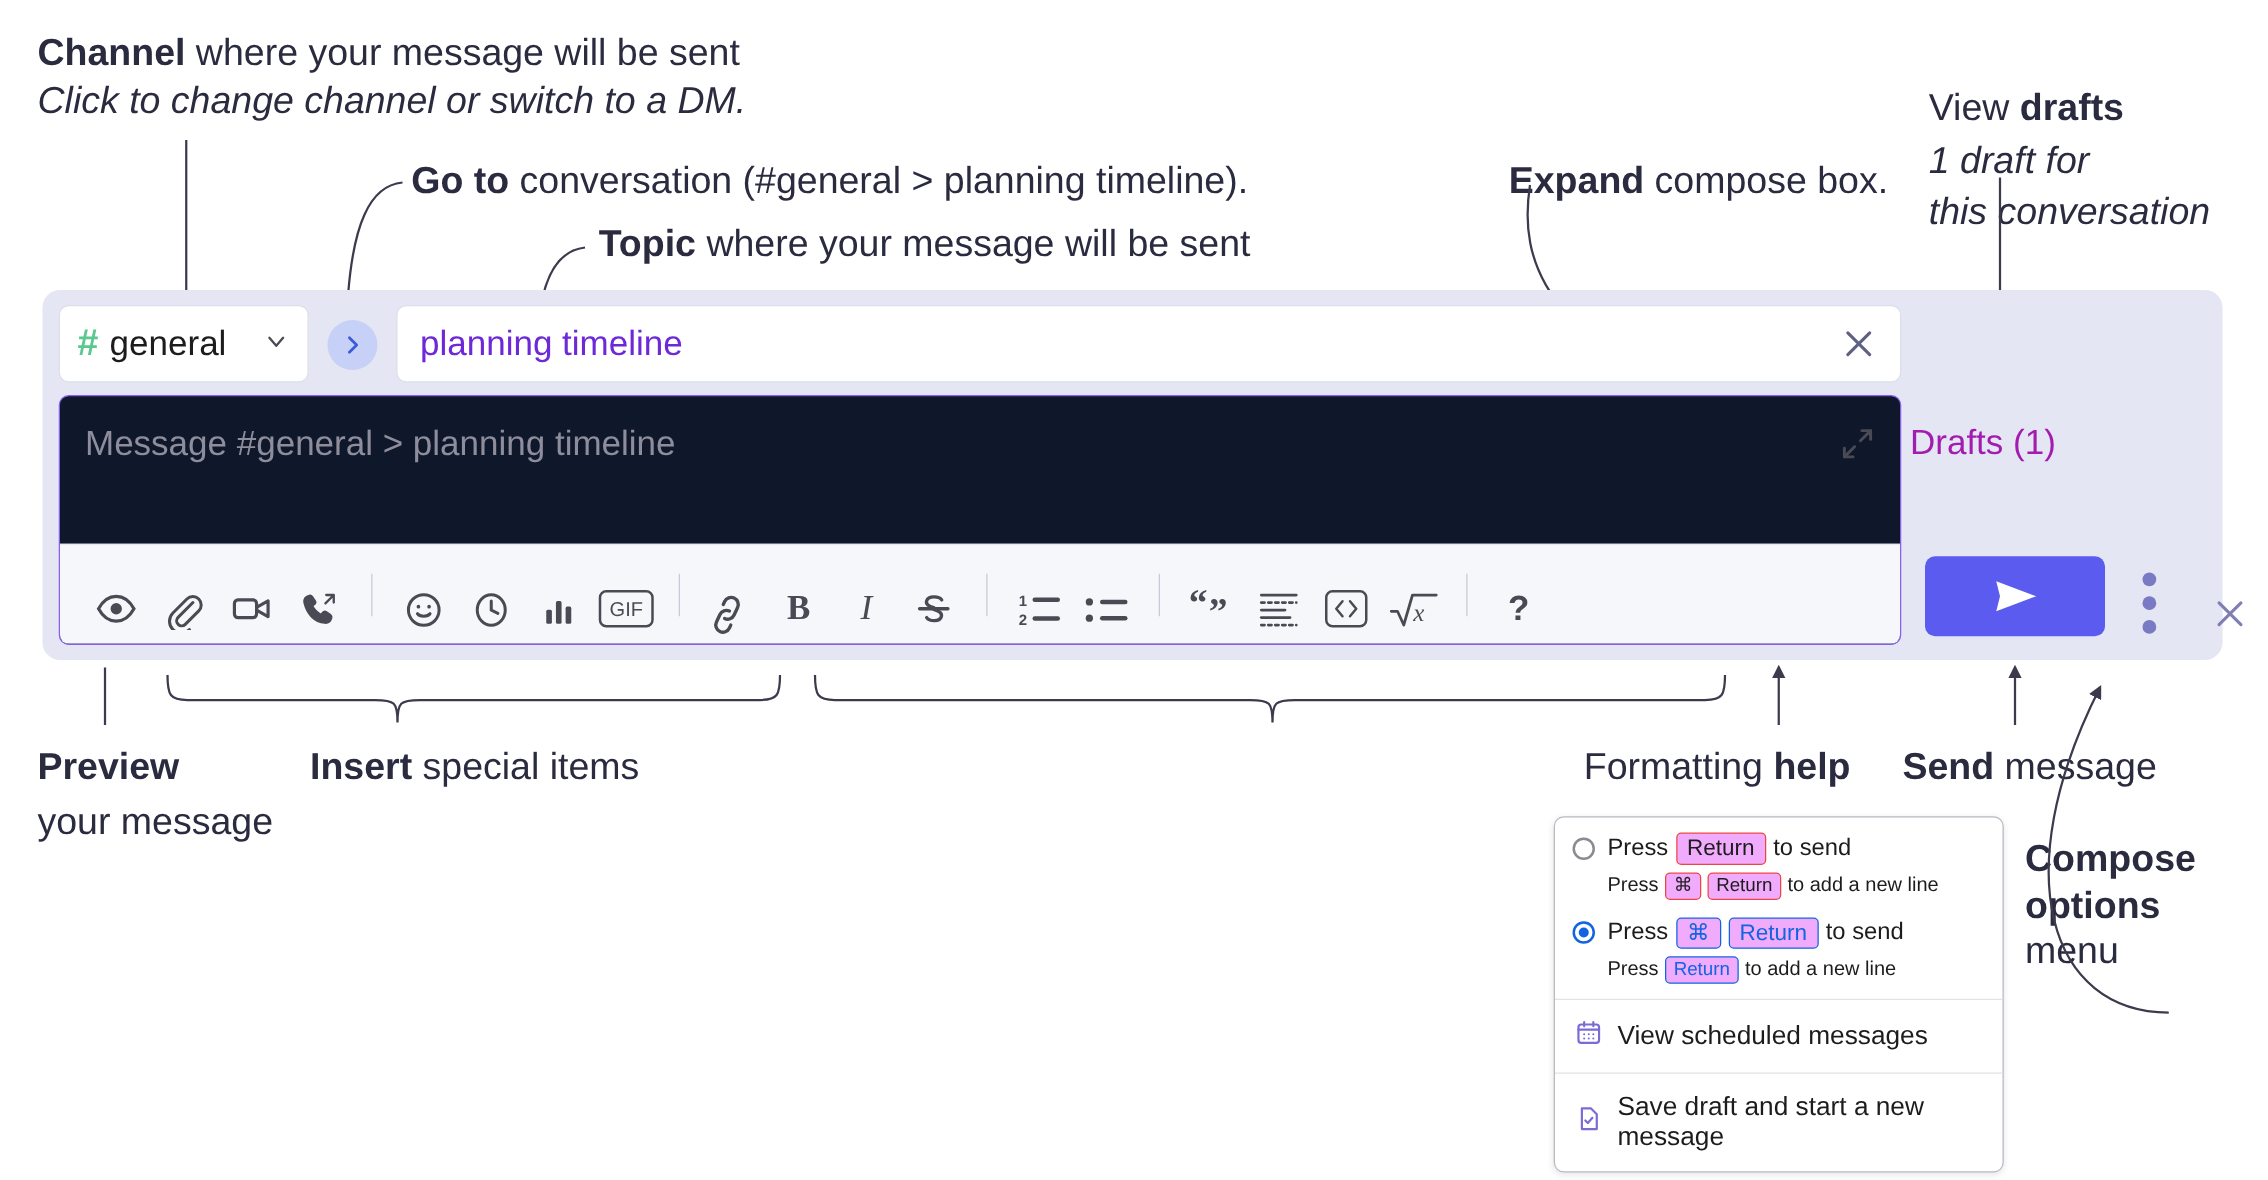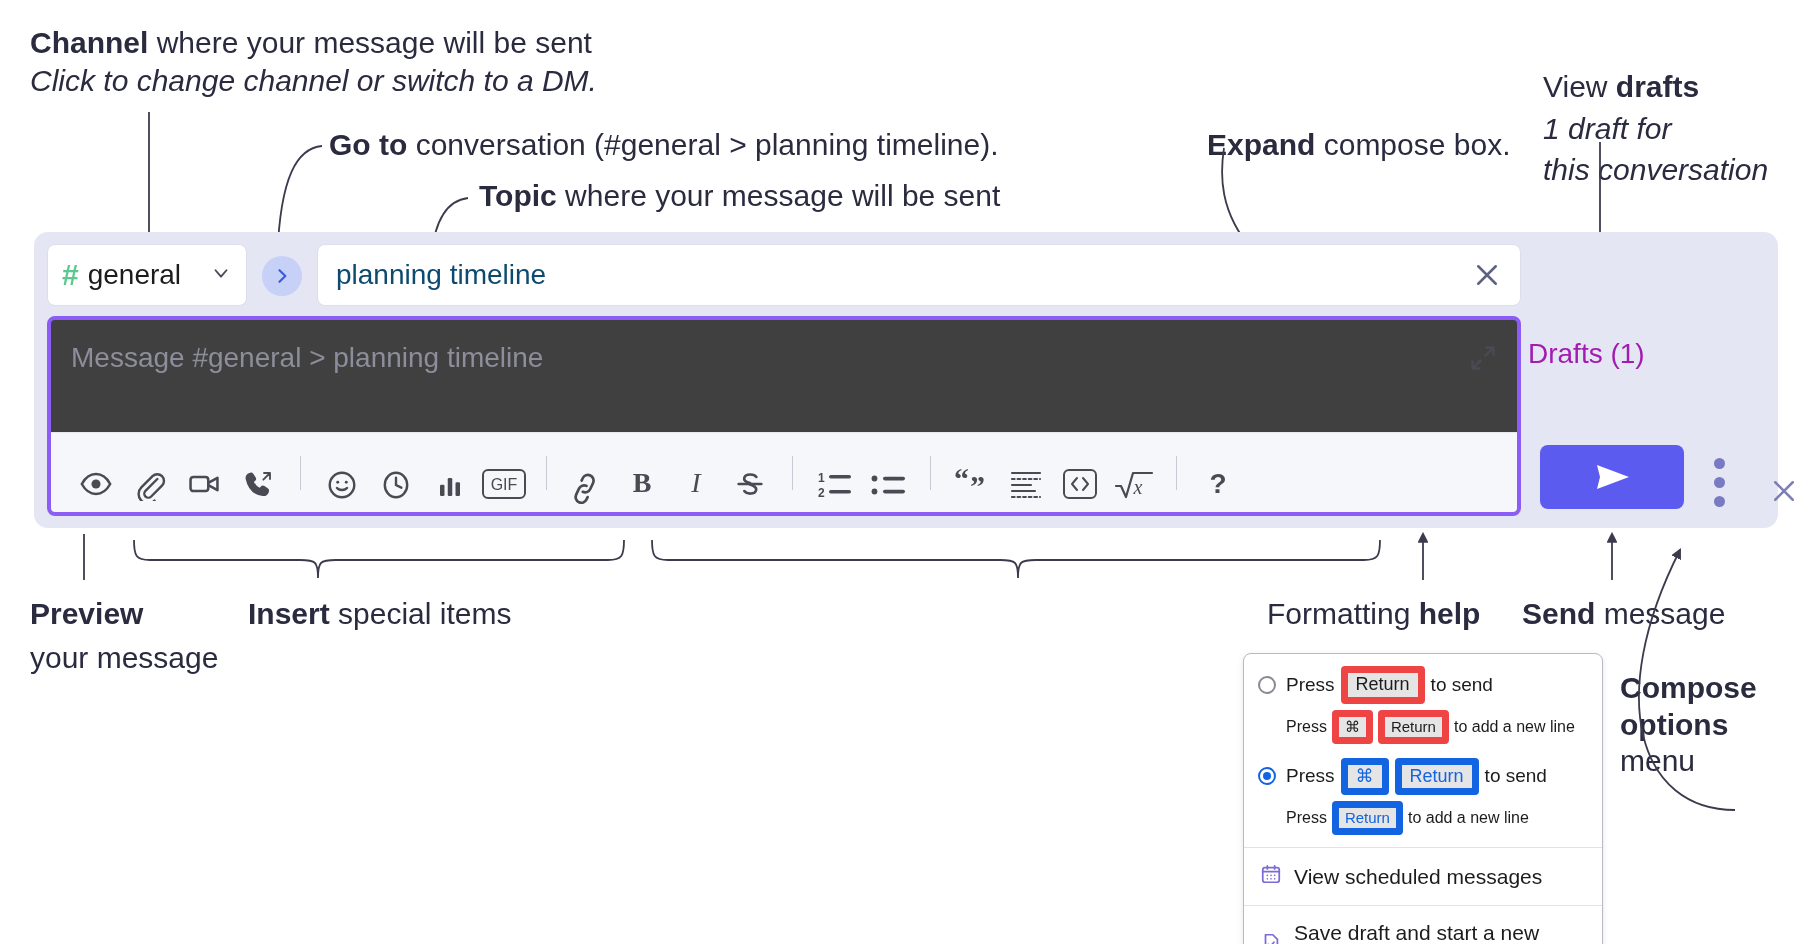--- a/index.html
+++ b/index.html
@@ -42,26 +42,26 @@
     position: absolute; left: 215px; top: 12px; width: 40px; height: 40px;
     background: #c7d0f7; border-radius: 50%;
     display: flex; align-items: center; justify-content: center;
   }
 
   .topic-field {
     position: absolute; left: 270px; top: 0; width: 1204px; height: 62px;
     background: #fff; border: 1px solid #dcdeeb; border-radius: 8px;
     display: flex; align-items: center; padding: 0 18px;
   }
-  .topic-text { font-size: 28px; color: #0c4a6e; }
+  .topic-text { font-size: 28px; color: #6d28d9; }
   .topic-clear { margin-left: auto; display: flex; align-items: center; }
 
   .msg-box {
     position: absolute; left: 0; top: 72px; width: 1474px; height: 200px;
-    background: #404040; border: 4px solid #8b5cf6; border-radius: 8px; overflow: hidden;
+    background: #0f172a; border: 1px solid #8b5cf6; border-radius: 8px; overflow: hidden;
   }
   .msg-input { position: relative; height: 118px; display: flex; align-items: flex-start; padding: 22px 20px 0 20px; }
   .msg-ph { font-size: 28px; color: #8d8d9b; }
   .expand-btn { position: absolute; right: 20px; top: 24px; }
 
   .toolbar {
     position: absolute; left: 0; bottom: 0; width: 1474px; height: 80px;
     background: #f6f7fa; border-top: 1px solid #e8e9f0;
     display: flex; align-items: center; padding: 0 18px; gap: 0;
   }
@@ -91,22 +91,22 @@
   }
   .menu-sec { padding: 10px 0 12px 0; }
   .menu-row { display: flex; align-items: center; gap: 10px; padding: 2px 14px; }
   .radio { width: 18px; height: 18px; border-radius: 50%; border: 2px solid #8a8a94; flex: none; background: #fff; }
   .radio.on { border-color: #1264e0; background: #fff; position: relative; }
   .radio.on::after { content: ""; position: absolute; left: 3px; top: 3px; width: 8px; height: 8px; border-radius: 50%; background: #1264e0; }
   .m-line { font-size: 19px; color: #1d1c1d; display: flex; align-items: center; gap: 6px; }
   .m-sub { font-size: 16px; color: #1d1c1d; display: flex; align-items: center; gap: 5px; padding-left: 42px; margin-top: 4px; }
   .key {
     display: inline-flex; align-items: center; justify-content: center;
-    border: 7px solid #ef4444; border-radius: 4px; padding: 1px 8px;
-    font-size: 18px; line-height: 1.2; color: #1d1c1d; background: #e5e5e5;
+    border: 1px solid #ef4444; border-radius: 4px; padding: 1px 8px;
+    font-size: 18px; line-height: 1.2; color: #1d1c1d; background: #f0abfc;
   }
   .m-sub .key { font-size: 15px; padding: 1px 6px; }
   .key.blue { border-color: #1264e0; color: #1264e0; }
   .menu-div { height: 1px; background: #e2e2e6; }
   .menu-item { display: flex; align-items: center; gap: 12px; padding: 9px 16px; font-size: 21px; color: #1d1c1d; }
   .menu-item svg { flex: none; }
 </style>
 </head>
 <body>
 

